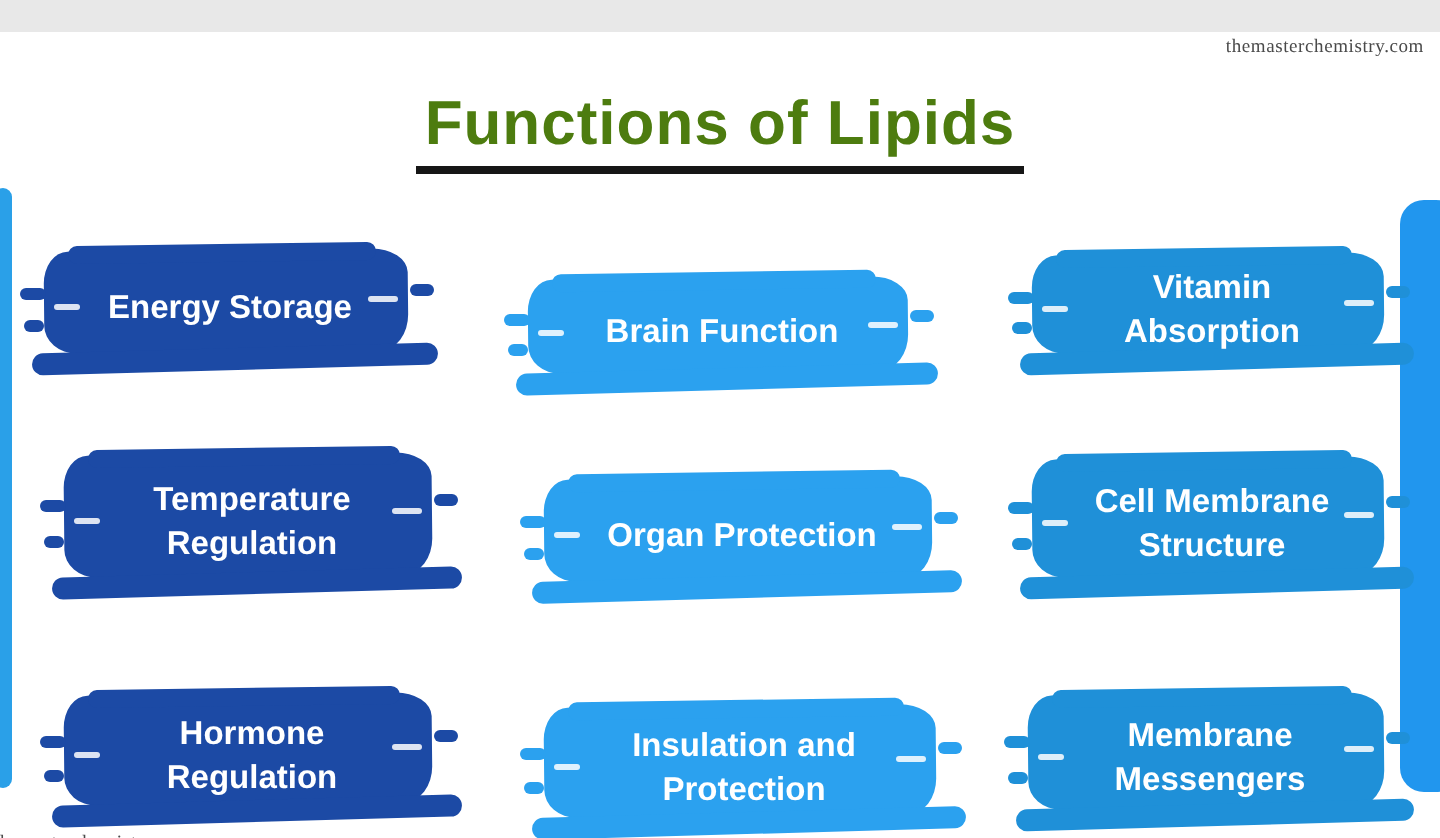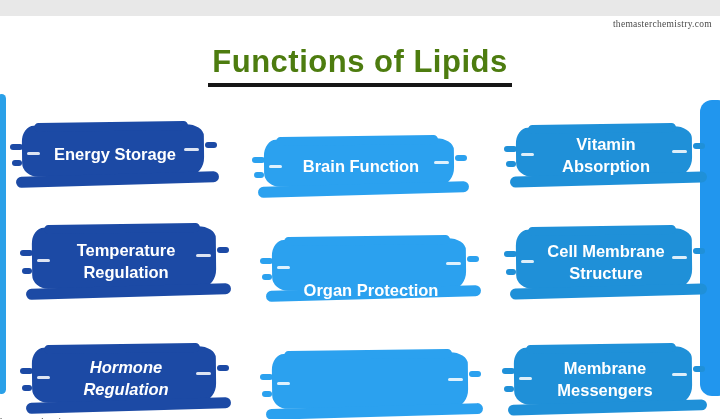--- a/index.html
+++ b/index.html
@@ -69,23 +69,23 @@
     color:#ffffff; font-weight:700; font-size:16.5px; line-height:1.32;
     padding:0 26px; box-sizing:border-box;
   }
   .c3 .label { padding:0 30px; }
 
   
   .s1 { left:16px;  top:106px; width:198px; height:66px; }
   .s2 { left:258px; top:120px; width:206px; height:62px;align-items:center; }
   .s3 { left:510px; top:108px; width:192px; height:64px; }
   .s4 { left:26px;  top:208px; width:200px; height:76px; }
-  .s5 { left:266px; top:220px; width:210px; height:66px;align-items:flex-end; }
+  .s5 { left:266px; top:220px; width:210px; height:66px; }
   .s6 { left:510px; top:210px; width:192px; height:74px; }
-  .s7 { left:26px;  top:328px; width:200px; height:70px;font-style:italic; }
+  .s7 { left:26px;  top:328px; width:200px; height:70px; }
   .s8 { left:266px; top:334px; width:212px; height:70px; }
   .s9 { left:508px; top:328px; width:194px; height:72px; }
 </style>
 </head>
 <body>
 
 <div class="canvas">
 
   <div class="wm wm-tr">themasterchemistry.com</div>
 
@@ -182,20 +182,21 @@
 
   <div class="stroke s8 c2">
     <span class="paint"></span>
     <span class="streak-t"></span>
     <span class="streak-b"></span>
     <span class="dash dl1"></span>
     <span class="dash dl2"></span>
     <span class="dash dr1"></span>
     <span class="slit sl"></span>
     <span class="slit sr"></span>
+    <span class="label">Insulation and Protection</span>
   </div>
 
   <div class="stroke s9 c3">
     <span class="paint"></span>
     <span class="streak-t"></span>
     <span class="streak-b"></span>
     <span class="dash dl1"></span>
     <span class="dash dl2"></span>
     <span class="dash dr1"></span>
     <span class="slit sl"></span>

